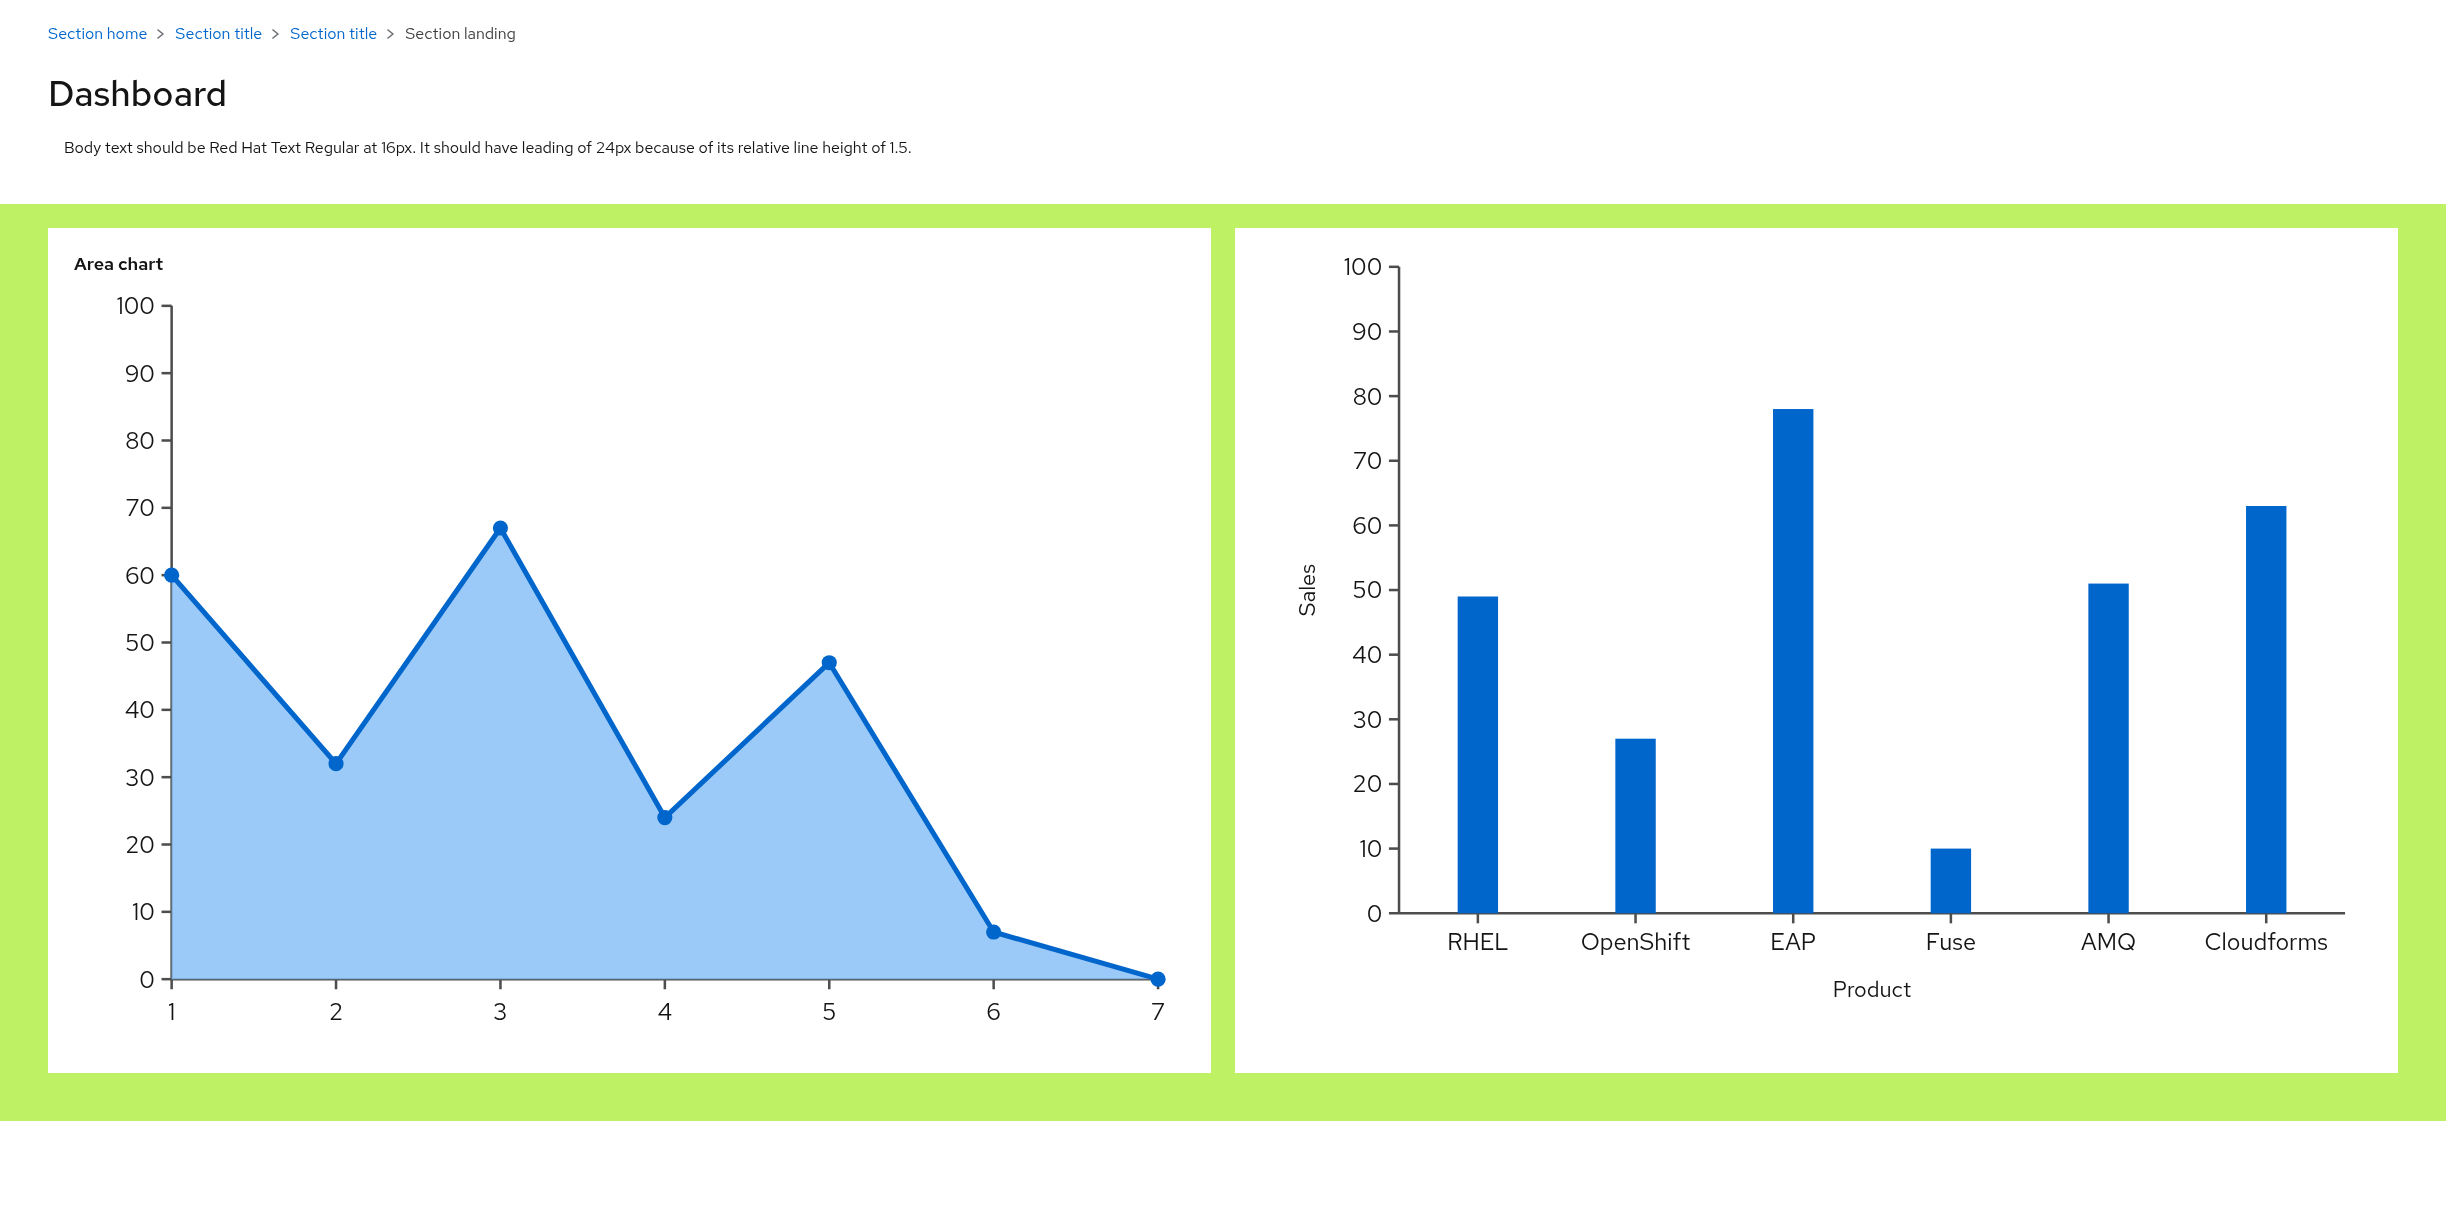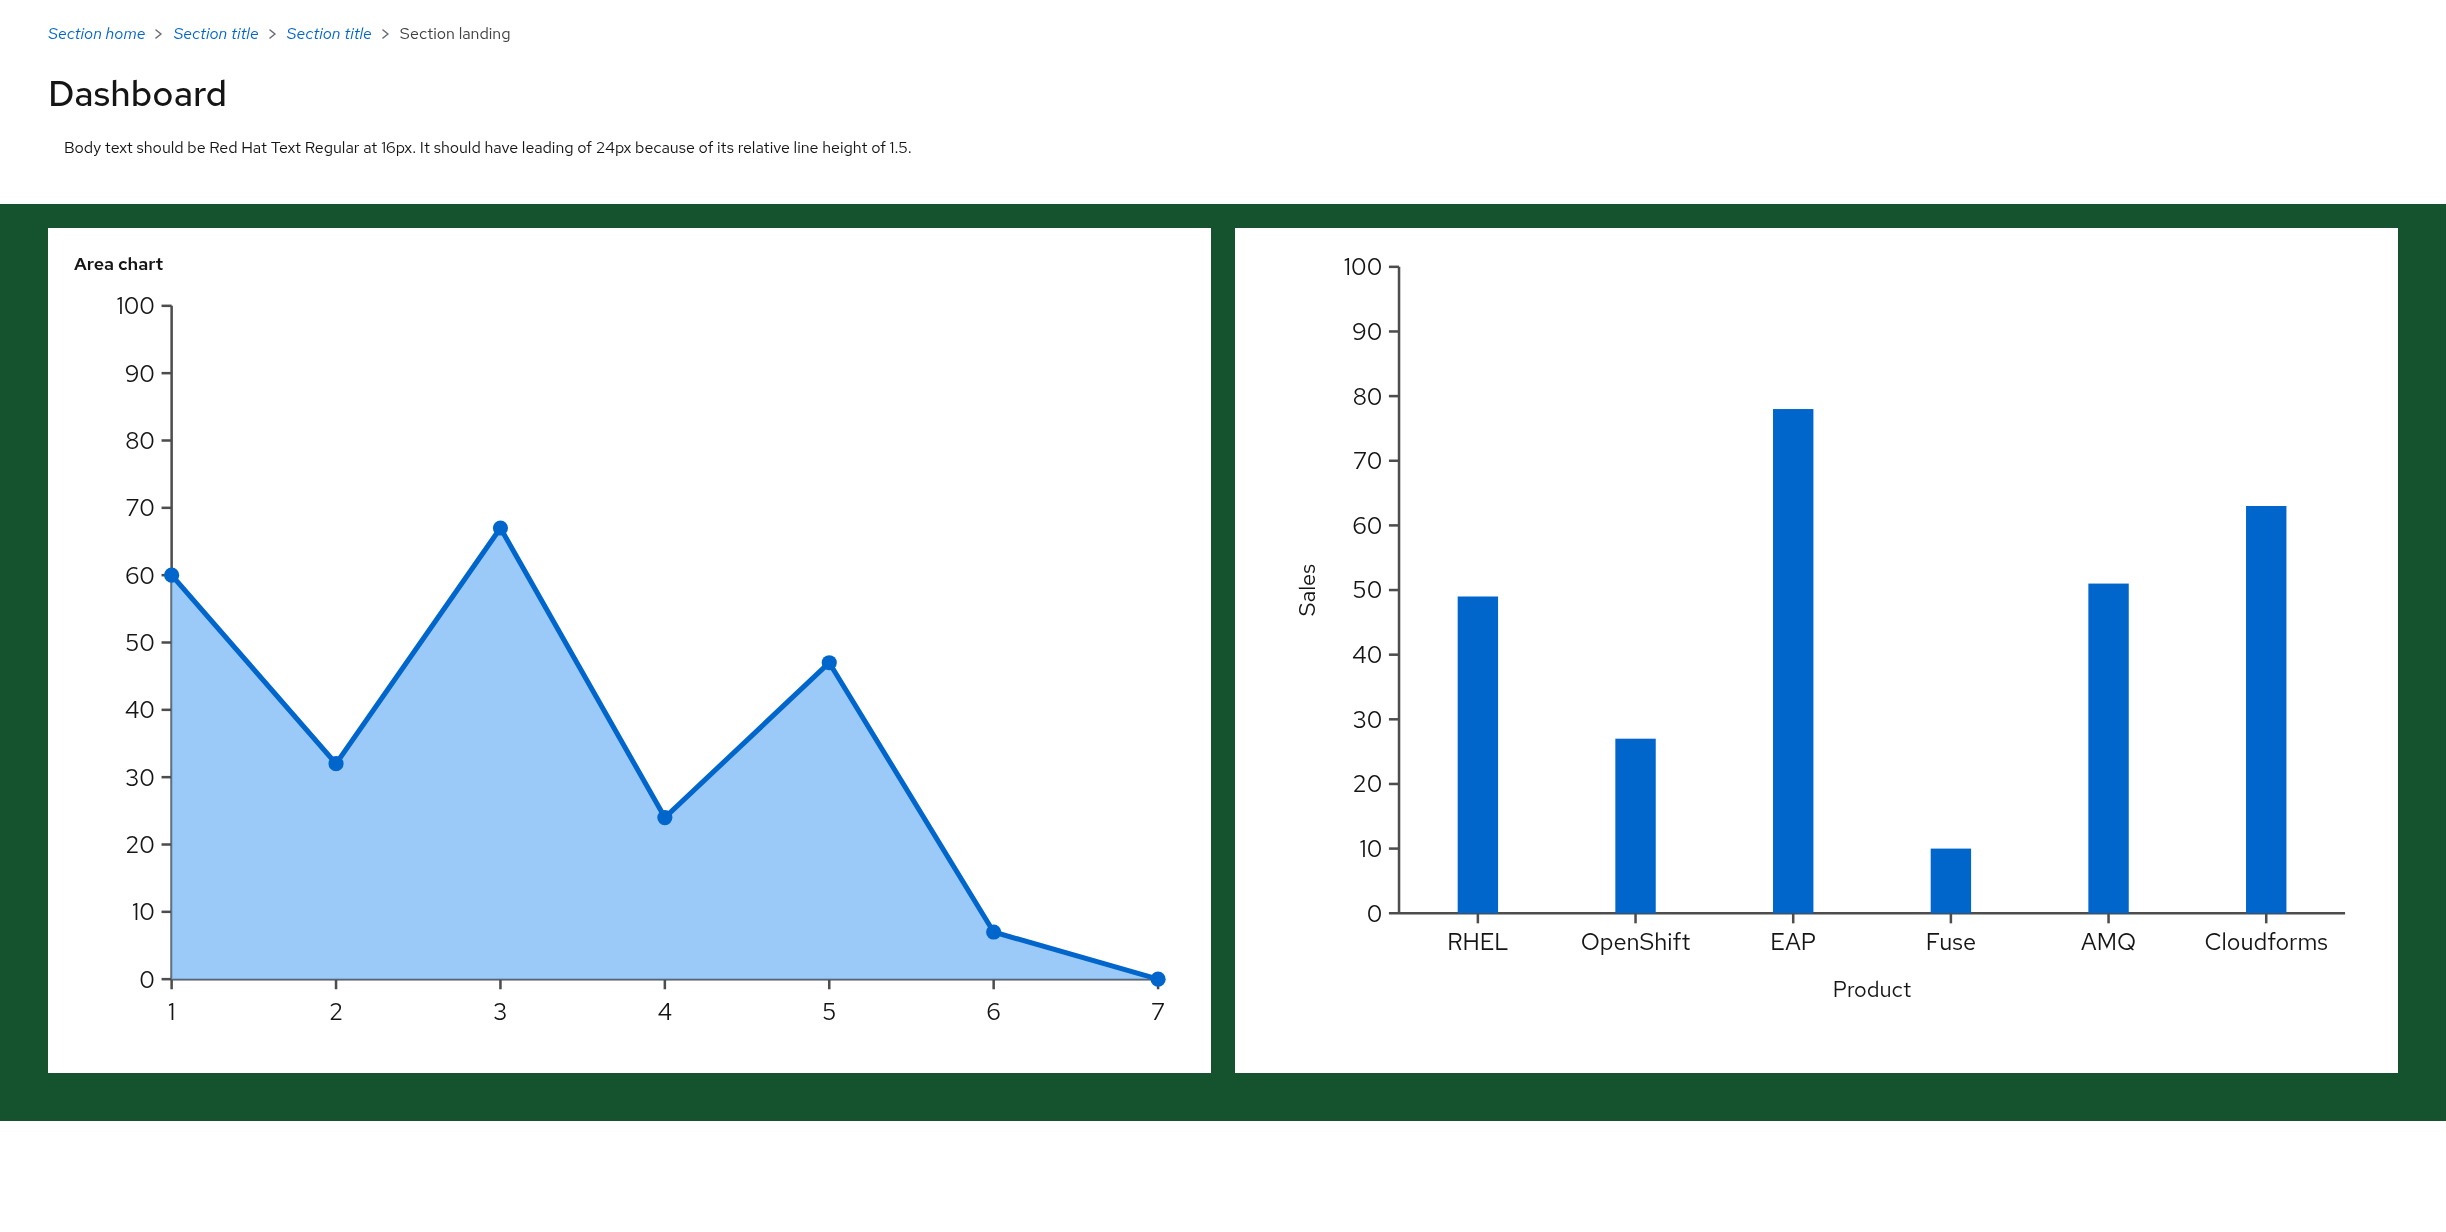--- a/index.html
+++ b/index.html
@@ -4,26 +4,26 @@
 <style>
   * { box-sizing: border-box; }
   html, body { margin:0; padding:0; }
   body {
     font-family: "Red Hat Text", "Segoe UI", Arial, sans-serif;
     font-size:16px; line-height:1.5; color:#151515;
     background:#fff;
   }
   .top-section { padding: 18px 48px 28px 48px; background:#fff; }
   .breadcrumb { display:flex; align-items:center; flex-wrap:wrap; gap:10px; font-size:16px; padding:4px 0 10px 0;}
-  .breadcrumb a { color:#0066CC; text-decoration:none;font-style:italic; }
+  .breadcrumb a { color:#0066CC; text-decoration:none; }
   .breadcrumb .sep { color:#6a6e73; font-size:12px; display:inline-flex; align-items:center;}
   .breadcrumb .current { color:#404040;text-align:center; }
   h1.page-title { font-size:36px; font-weight:500; margin:10px 0 6px 0; }
   .page-desc { color:#151515; margin:16px; }
-  .gray-area { background:#14532d; padding:24px 48px 48px 48px; }
+  .gray-area { background:#bef264; padding:24px 48px 48px 48px; }
   .cards { display:flex; gap:24px; }
   .card { background:#fff; flex:1 1 0; padding:22px 26px 26px 26px; }
   .card-title { font-size:18px; font-weight:600; margin:0 0 12px 0; color:#151515;}
   .chart-wrap { width:100%; }
   svg { display:block; }
   .axis-line { stroke:#4d4d4d; stroke-width:1.5; fill:none; }
   .tick-line { stroke:#4d4d4d; stroke-width:1.5; }
   .tick-text { font-size:14px; fill:#151515; }
   .axis-label { font-size:13px; fill:#151515; }
   .area-fill { fill:#8BC1F7; fill-opacity:0.85; }

